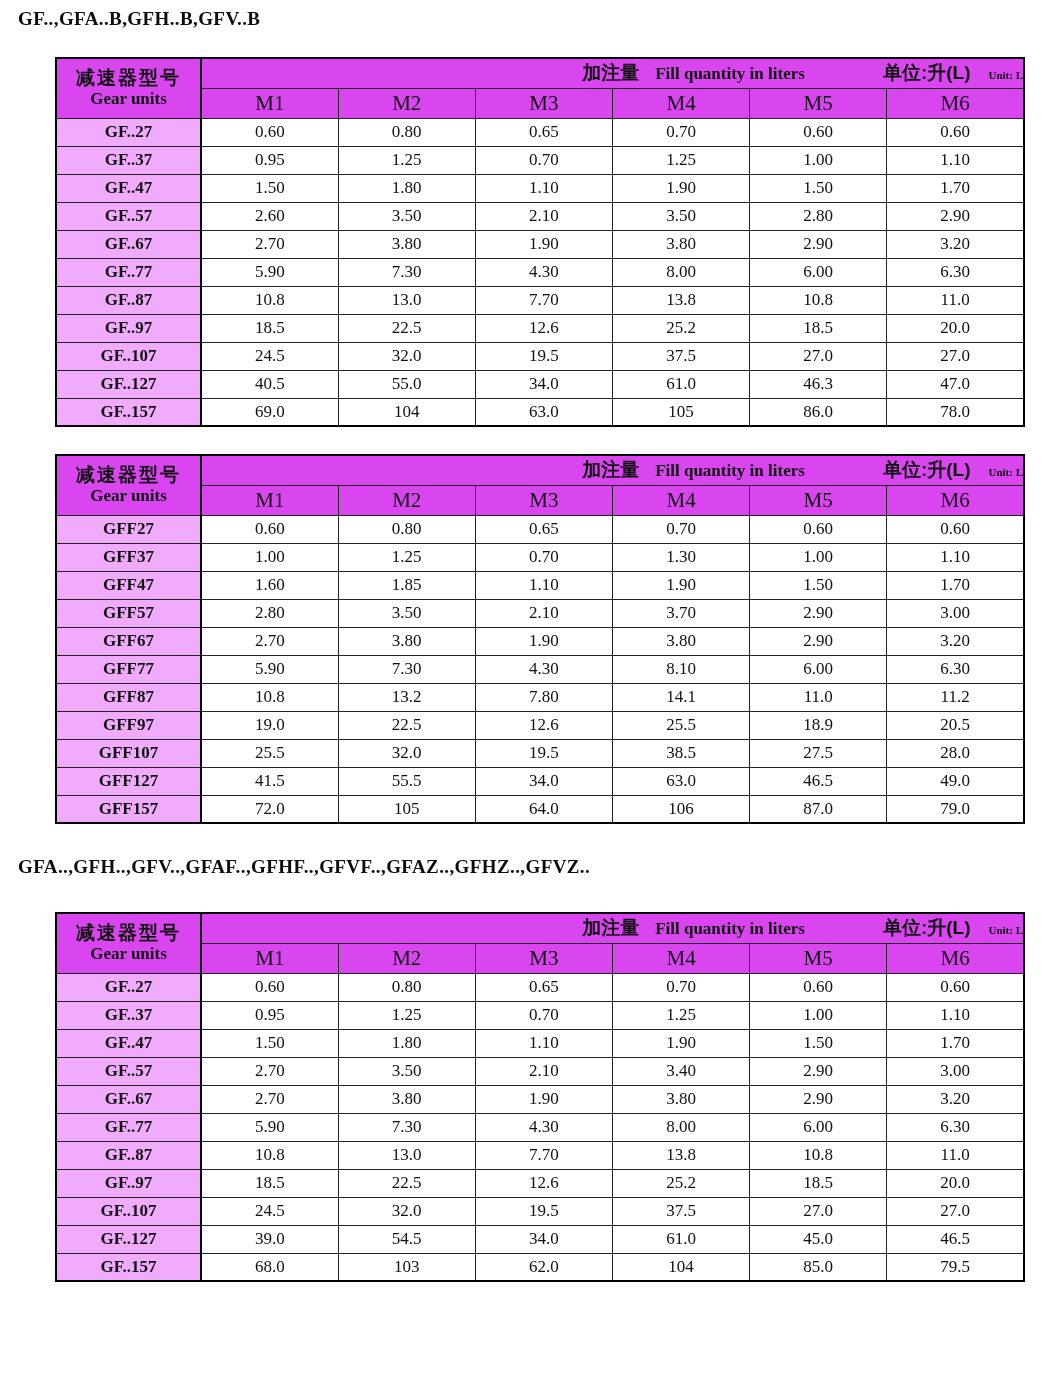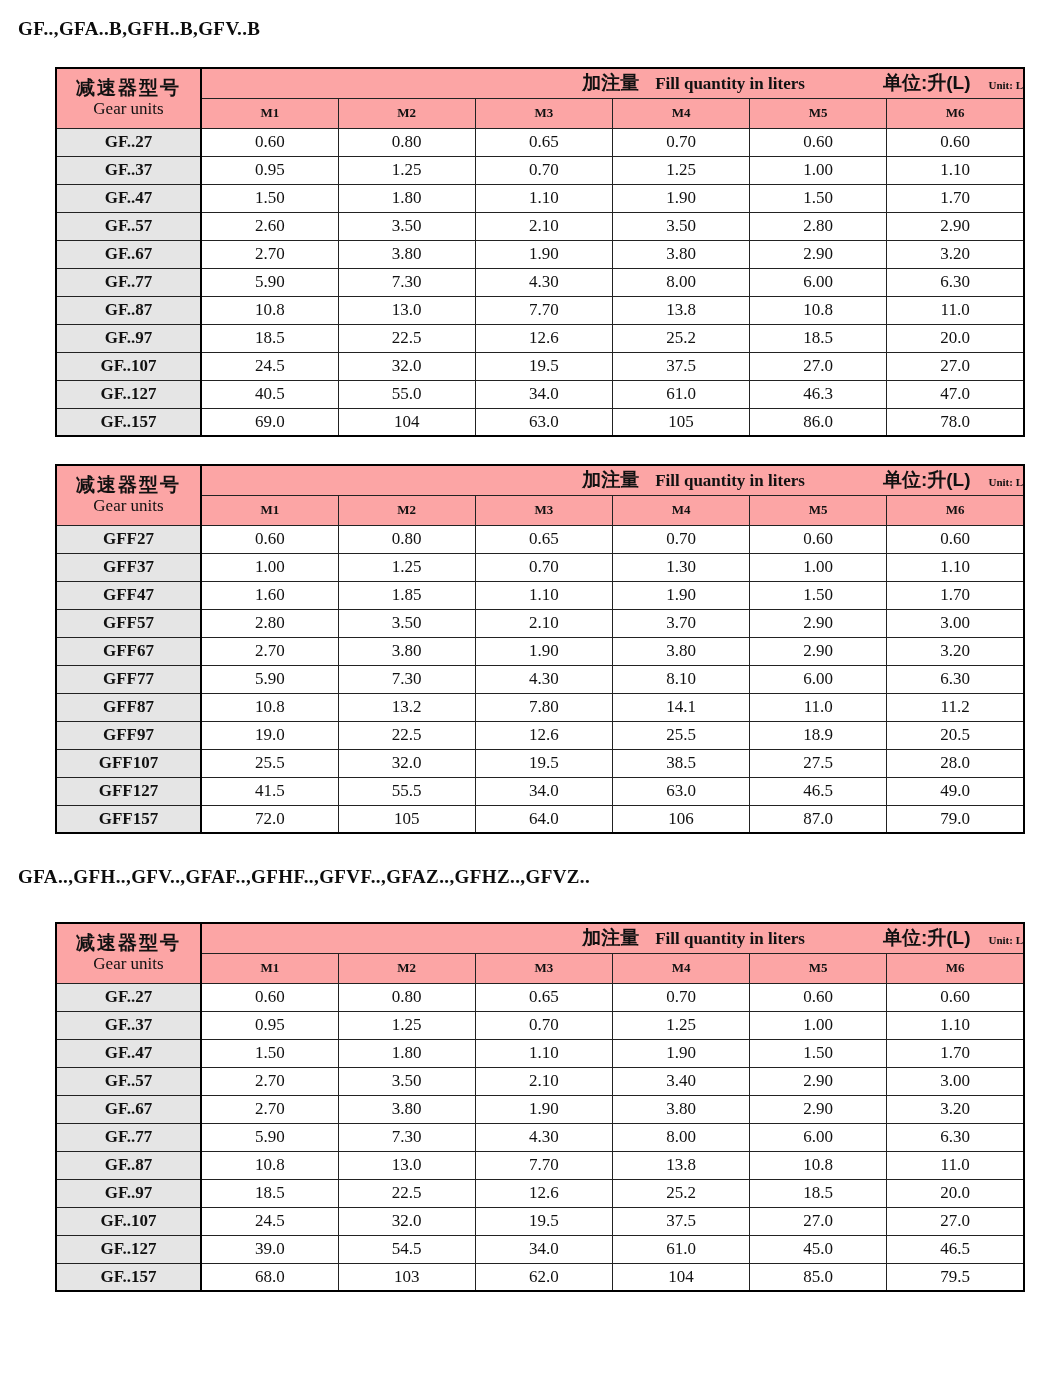--- a/index.html
+++ b/index.html
@@ -18,78 +18,78 @@
     padding-top: 8px;
   }
   .sec-title {
     font-size: 19px;
     font-weight: bold;
     letter-spacing: 0.4px;
     margin-left: 18px;
     margin-top: 36px;
     color: #0d0d0d;
   }
-  .section-0 .sec-title { margin-top: 10px; }
+  .section-0 .sec-title { margin-top: 0; }
   .section-2 .sec-title { margin-top: 32px; }
   .fill-table {
     border-collapse: collapse;
     table-layout: fixed;
     width: 970px;
     margin-left: 55px;
     margin-top: 27px;
     border: 2px solid #000000;
   }
   .section-2 .fill-table { margin-top: 34px; }
   .fill-table col.c-model { width: 145px; }
   .fill-table th, .fill-table td {
     border: 1px solid #222222;
     text-align: center;
     vertical-align: middle;
   }
-  thead th { background: #fca5a5; height: 30px; }
+  thead th { background: #d946ef; height: 30px; }
   th.model-th {
     border-right: 2px solid #000000;
     padding: 2px 4px;
   }
   .model-cn {
     font-size: 19px;
     font-weight: bold;
     letter-spacing: 2px;
     line-height: 1.2;
     font-family: "Liberation Sans", "DejaVu Sans", sans-serif;
   }
   .model-en {
     font-size: 17px;
-    font-weight: normal;
+    font-weight: bold;
     line-height: 1.2;
   }
   .fill-th-inner {
     display: flex;
     justify-content: flex-end;
     align-items: baseline;
     font-weight: bold;
   }
   .fill-cn {
     font-size: 19px;
     margin-right: 16px;
     font-family: "Liberation Sans", "DejaVu Sans", sans-serif;
   }
   .fill-en { font-size: 17px; margin-right: 78px; }
   .unit-cn {
     font-size: 19px;
     margin-right: 18px;
     font-family: "Liberation Sans", "DejaVu Sans", sans-serif;
   }
   .unit-en { font-size: 11px; }
-  th.m-col { font-size: 13px; font-weight: bold; }
+  th.m-col { font-size: 21px; font-weight: normal; }
   tbody th.model-cell {
     font-size: 17px;
     font-weight: bold;
     border-right: 2px solid #000000;
-    background: #e5e5e5;
+    background: #f0abfc;
     height: 28px;
   }
   tbody td.value-cell {
     font-size: 17px;
     background: #ffffff;
     height: 28px;
   }
 </style>
 </head>
 <body>

